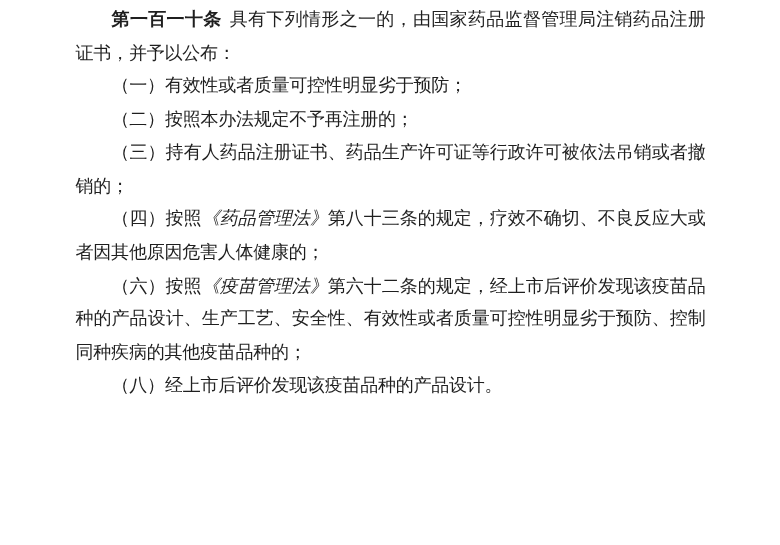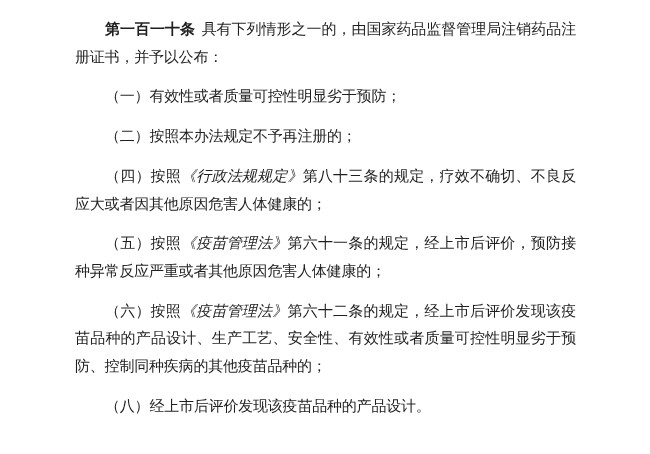--- a/index.html
+++ b/index.html
@@ -19,21 +19,21 @@
     padding: 4px 62px 0 63px;
     font-family: "Liberation Serif", "DejaVu Serif", serif;
     font-size: 15px;
     letter-spacing: -0.2px;
     line-height: 27.7px;
     color: #1f1f1f;
     text-align: justify;
     text-justify: inter-ideograph;
   }
   .para {
-    margin: 12px;
+    margin: 0;
     text-indent: 2em;
   }
   .article-no {
     font-weight: bold;
     padding-right: 0.45em;
   }
   .law-cite {
     font-style: italic;
   }
 </style>
@@ -41,23 +41,23 @@
 <body>
 
 <div class="page">
 
   <p class="para"><b class="article-no">第一百一十条</b><span>具有下列情形之一的，由国家药品监督管理局注销药品注册证书，并予以公布：</span></p>
 
   <p class="para"><span>（一）有效性或者质量可控性明显劣于预防；</span><span class="law-cite"></span><span></span></p>
 
   <p class="para"><span>（二）按照本办法规定不予再注册的；</span><span class="law-cite"></span><span></span></p>
 
+  <p class="para"><span>（三）持有人药品注册证书、药品生产许可证等行政许可被依法吊销或者撤销的；</span><span class="law-cite"></span><span></span></p>
 
-  <p class="para"><span>（四）按照</span><span class="law-cite">《行政法规规定》</span><span>第八十三条的规定，疗效不确切、不良反应大或者因其他原因危害人体健康的；</span></p>
+  <p class="para"><span>（四）按照</span><span class="law-cite">《药品管理法》</span><span>第八十三条的规定，疗效不确切、不良反应大或者因其他原因危害人体健康的；</span></p>
 
-  <p class="para"><span>（五）按照</span><span class="law-cite">《疫苗管理法》</span><span>第六十一条的规定，经上市后评价，预防接种异常反应严重或者其他原因危害人体健康的；</span></p>
 
   <p class="para"><span>（六）按照</span><span class="law-cite">《疫苗管理法》</span><span>第六十二条的规定，经上市后评价发现该疫苗品种的产品设计、生产工艺、安全性、有效性或者质量可控性明显劣于预防、控制同种疾病的其他疫苗品种的；</span></p>
 
 
   <p class="para"><span>（八）经上市后评价发现该疫苗品种的产品设计。</span><span class="law-cite"></span><span></span></p>
 
 </div>
 
 </body></html>

